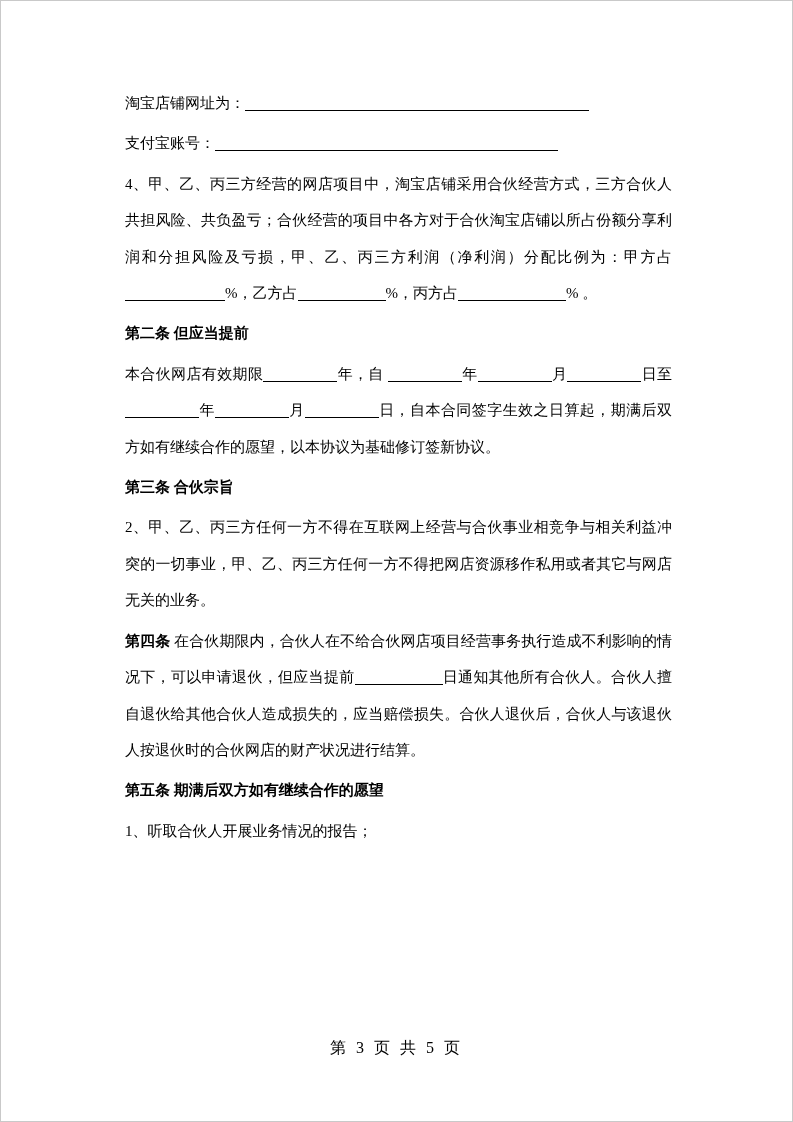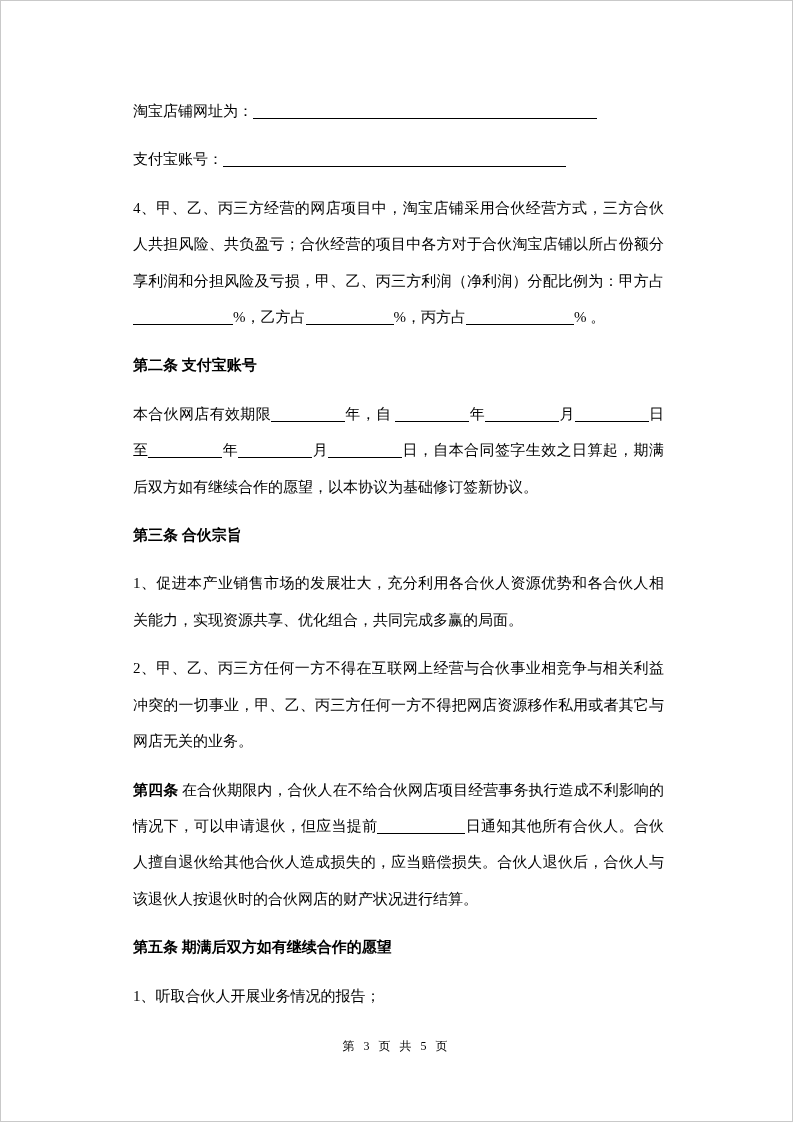--- a/index.html
+++ b/index.html
@@ -13,51 +13,50 @@
     color:#000000;
     overflow:hidden;
   }
   .content{
     position:absolute;
     left:120px;top:80px;width:555px;
     font-size:15px;
     line-height:36.4px;
     text-align:justify;
   }
-  .content p{margin:12px;padding:0;}
+  .content p{margin:4px;padding:0;}
   .para-field{margin-bottom:3px;}
   .para-heading{margin-top:23px;font-weight:bold;}
   .para-section{margin-top:23px;}
   .para-body{margin-top:0;}
   .run-bold{font-weight:bold;}
   .blank{
     display:inline-block;
     border-bottom:1px solid #000;
     height:15px;
     margin-bottom:-3px;
   }
   .footer{
     position:absolute;
     left:0;right:0;top:1037px;
     text-align:center;
-    font-size:12px;
+    font-size:16px;
     letter-spacing:3px;
   }
 </style>
 </head>
 <body>
 
 <div class="page">
   <div class="content" id="doc-content">
       <p class="para-field"><span>淘宝店铺网址为：</span><span class="blank" style="width: 344px;"></span></p>
       <p class="para-field"><span>支付宝账号：</span><span class="blank" style="width: 343px;"></span></p>
       <p class="para-body"><span>4、甲、乙、丙三方经营的网店项目中，淘宝店铺采用合伙经营方式，三方合伙人共担风险、共负盈亏；合伙经营的项目中各方对于合伙淘宝店铺以所占份额分享利润和分担风险及亏损，甲、乙、丙三方利润（净利润）分配比例为：甲方占</span><span class="blank" style="width: 100px;"></span><span>%，乙方占</span><span class="blank" style="width: 88px;"></span><span>%，丙方占</span><span class="blank" style="width: 108px;"></span><span>% 。</span></p>
-      <p class="para-heading"><span class="run-bold">第二条 支付宝账号</span></p>
+      <p class="para-heading"><span class="run-bold">第二条 但应当提前</span></p>
       <p class="para-body"><span>本合伙网店有效期限</span><span class="blank" style="width: 74px;"></span><span>年，自 </span><span class="blank" style="width: 74px;"></span><span>年</span><span class="blank" style="width: 74px;"></span><span>月</span><span class="blank" style="width: 74px;"></span><span>日至</span><span class="blank" style="width: 74px;"></span><span>年</span><span class="blank" style="width: 74px;"></span><span>月</span><span class="blank" style="width: 74px;"></span><span>日，自本合同签字生效之日算起，期满后双方如有继续合作的愿望，以本协议为基础修订签新协议。</span></p>
       <p class="para-heading"><span class="run-bold">第三条 合伙宗旨</span></p>
-      <p class="para-body"><span>1、促进本产业销售市场的发展壮大，充分利用各合伙人资源优势和各合伙人相关能力，实现资源共享、优化组合，共同完成多赢的局面。</span></p>
       <p class="para-body"><span>2、甲、乙、丙三方任何一方不得在互联网上经营与合伙事业相竞争与相关利益冲突的一切事业，甲、乙、丙三方任何一方不得把网店资源移作私用或者其它与网店无关的业务。</span></p>
       <p class="para-section"><span class="run-bold">第四条</span><span> 在合伙期限内，合伙人在不给合伙网店项目经营事务执行造成不利影响的情况下，可以申请退伙，但应当提前</span><span class="blank" style="width: 88px;"></span><span>日通知其他所有合伙人。合伙人擅自退伙给其他合伙人造成损失的，应当赔偿损失。合伙人退伙后，合伙人与该退伙人按退伙时的合伙网店的财产状况进行结算。</span></p>
       <p class="para-heading"><span class="run-bold">第五条 期满后双方如有继续合作的愿望</span></p>
       <p class="para-body"><span>1、听取合伙人开展业务情况的报告；</span></p>
     </div>
   <div class="footer">第 3 页 共 5 页</div>
 </div>
 
 </body></html>

